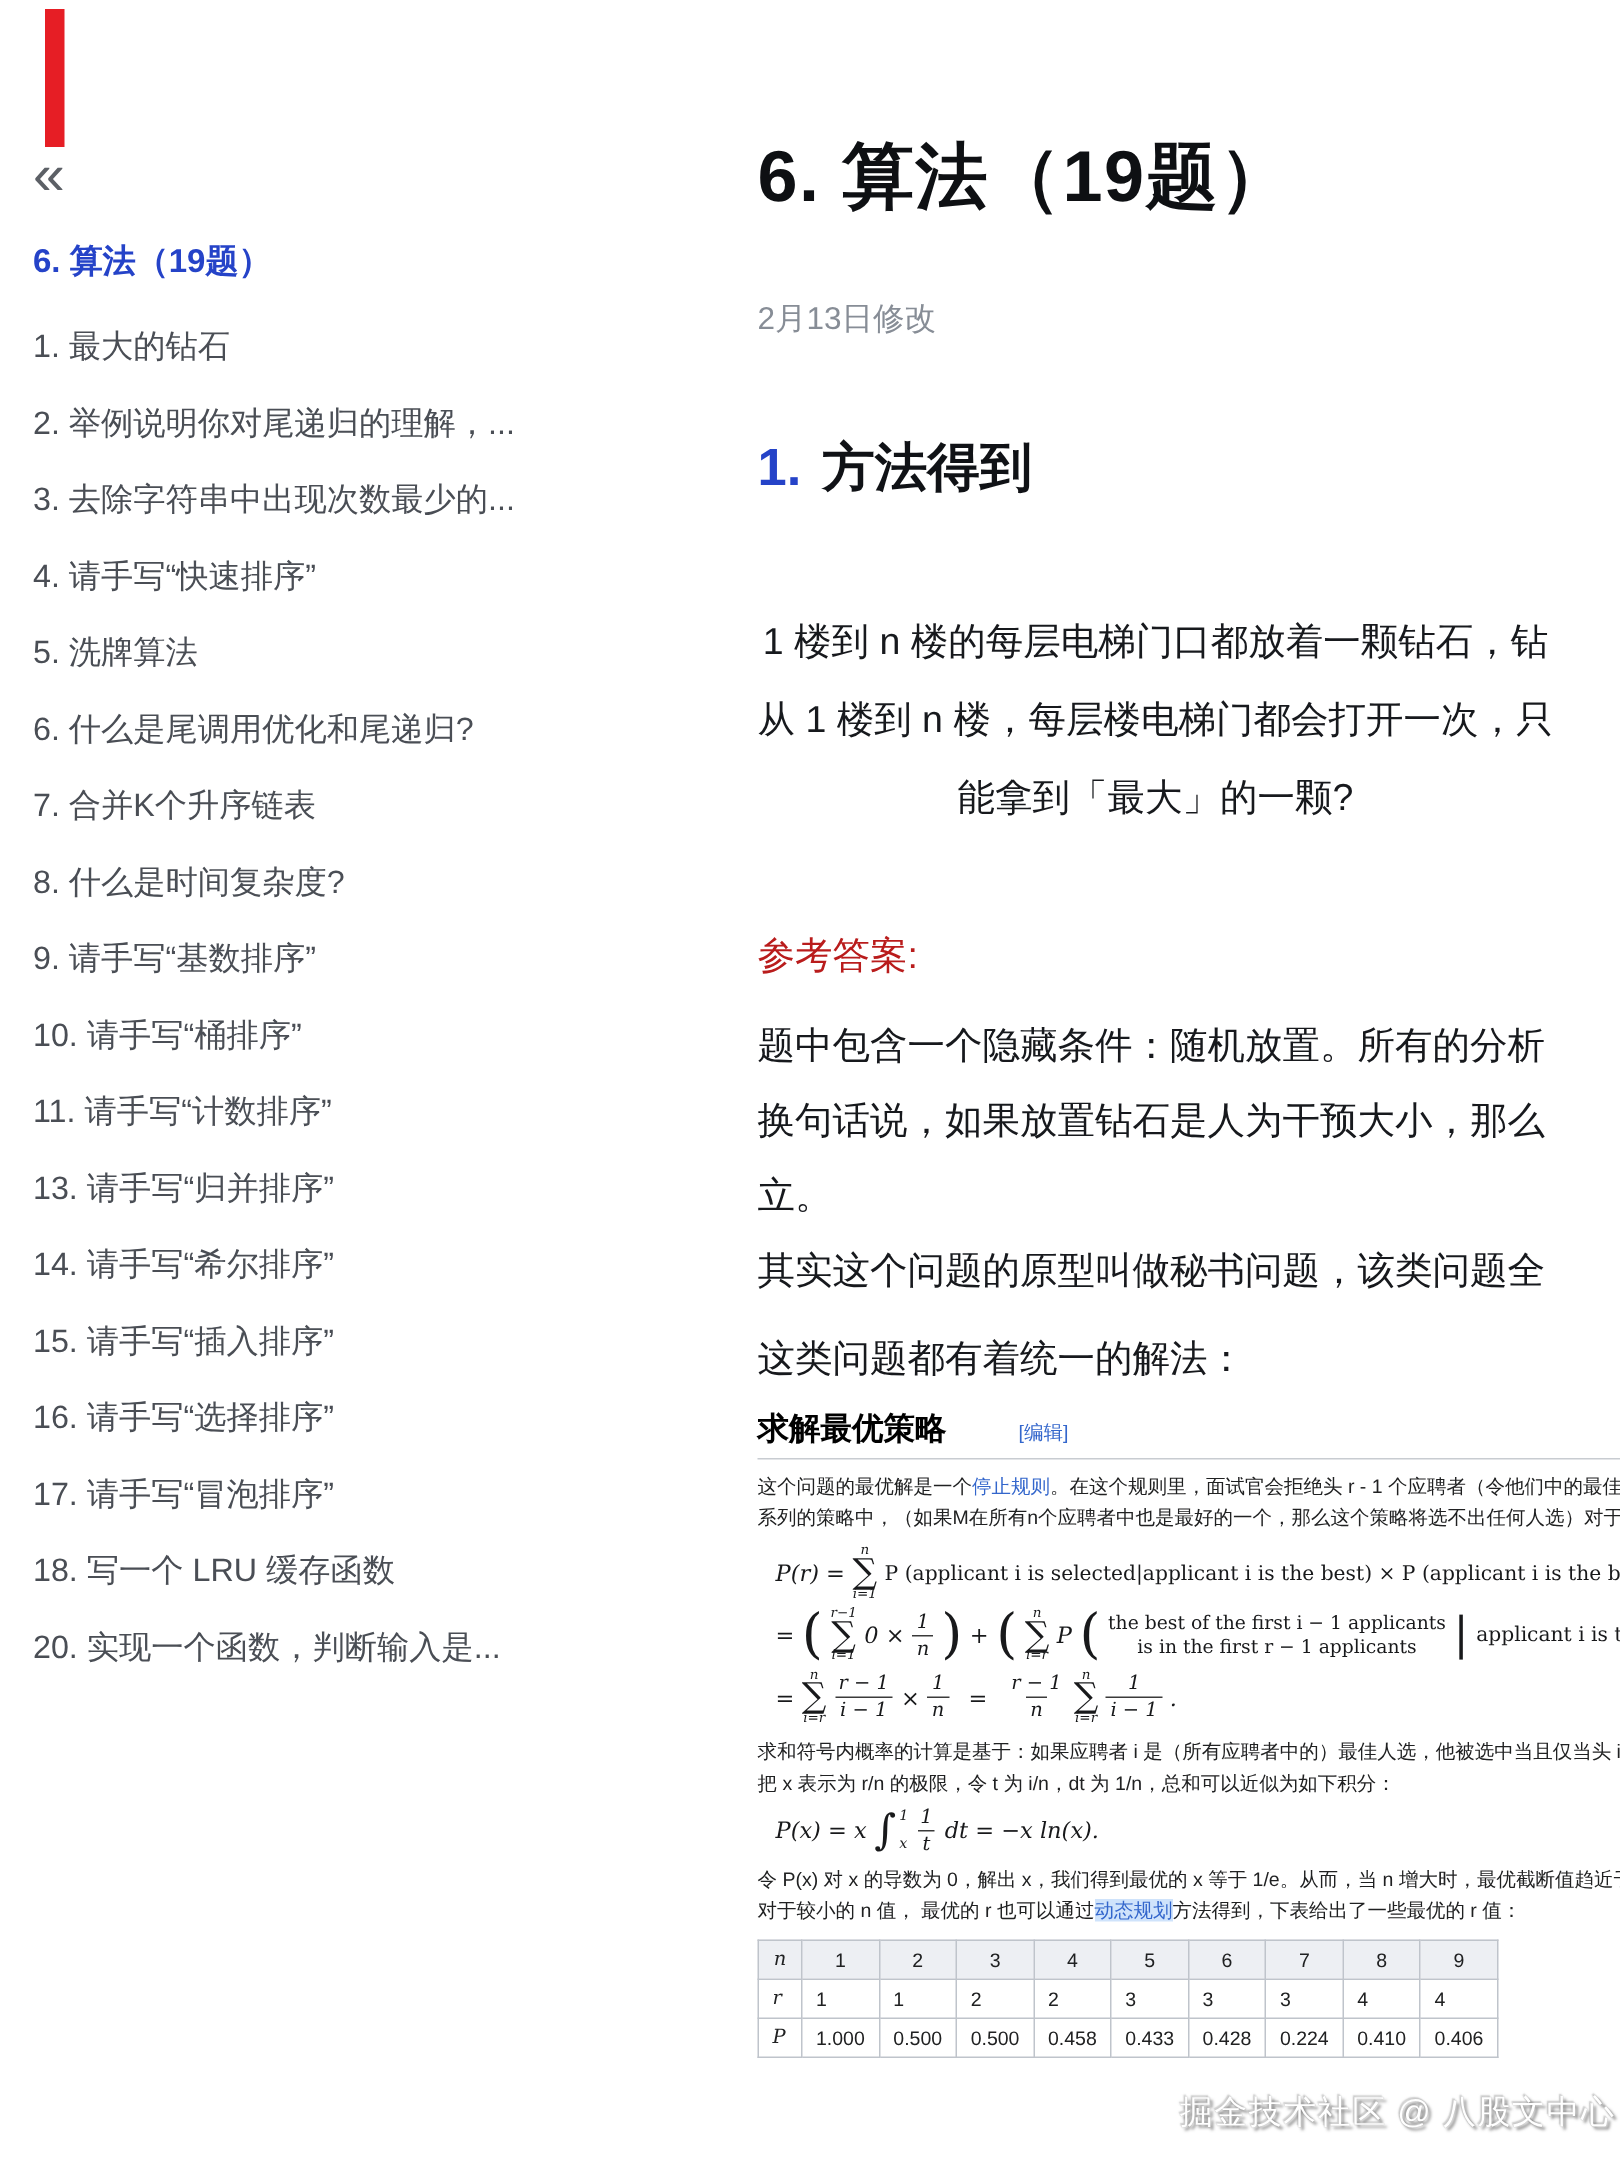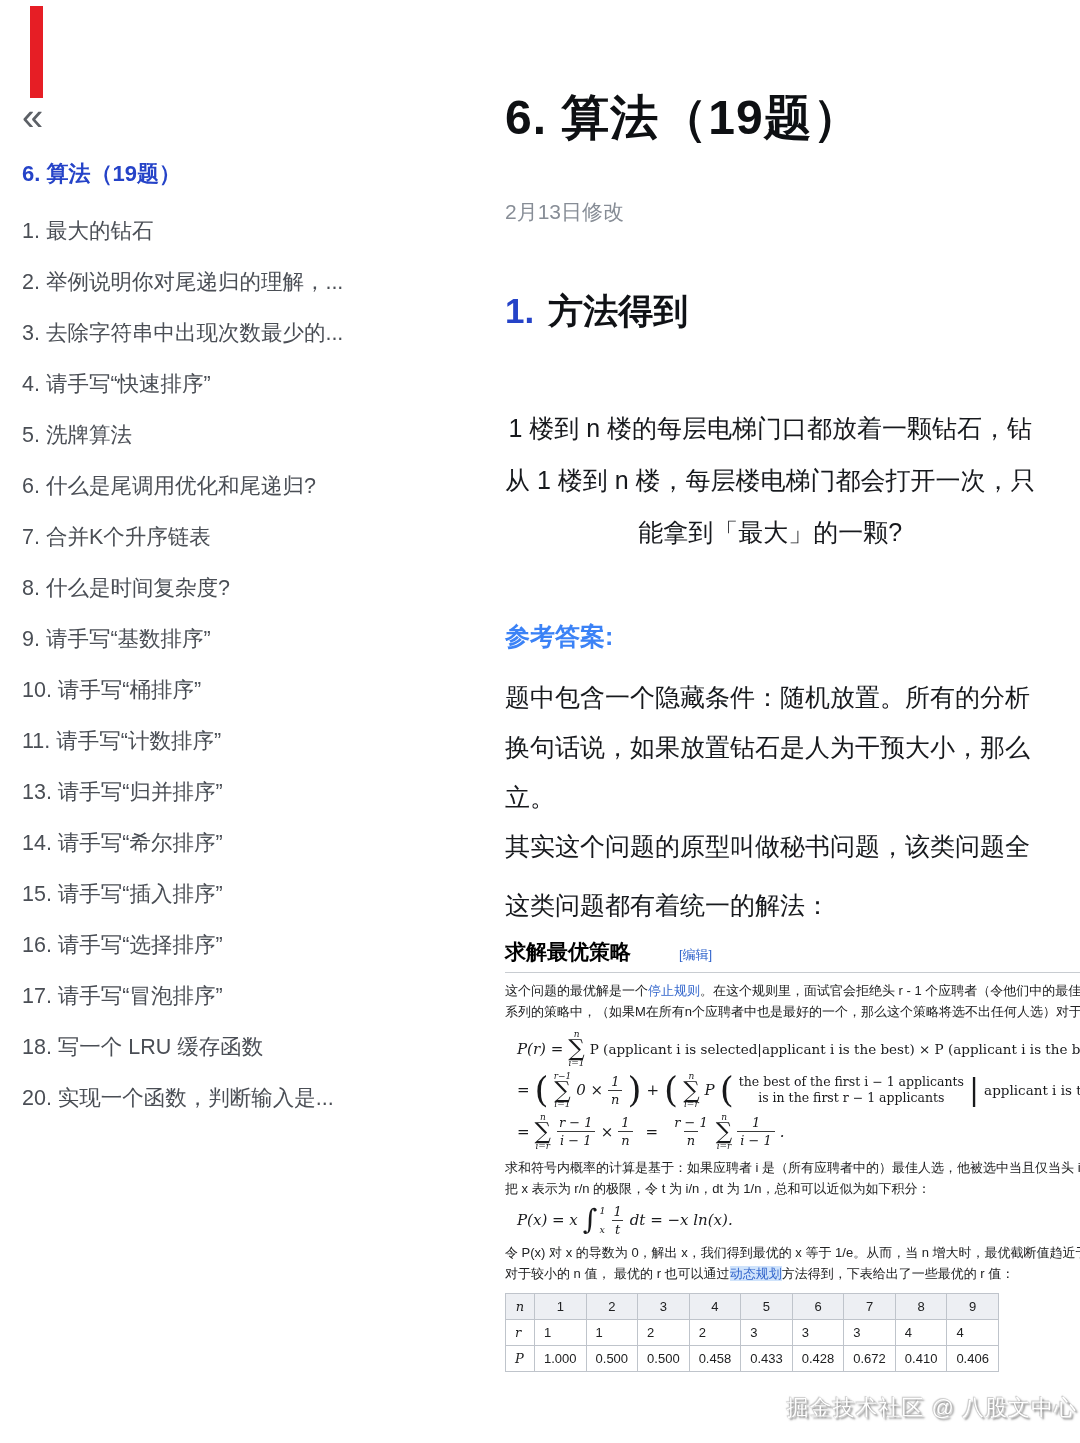--- a/index.html
+++ b/index.html
@@ -21,21 +21,21 @@
     white-space:nowrap;cursor:pointer;
   }
   
   .main{position:absolute;left:505px;top:0;width:800px;height:1443px;}
   .main .abs{position:absolute;left:0;white-space:nowrap;}
   .doc-title{top:86px;font-size:48px;font-weight:700;color:#0e1013;letter-spacing:1px;}
   .doc-date{top:198px;font-size:21px;color:#878d96;text-align:right;}
   .sec-head{top:288px;font-size:35px;font-weight:700;color:#101216;}
   .sec-no{color:#2543c8;margin-right:14px;}
   .q-para{top:402px;font-size:25px;line-height:52px;color:#17191d;text-align:center;}
-  .ans-label{top:620px;font-size:25px;font-weight:700;color:#3b82f6;}
+  .ans-label{top:620px;font-size:25px;font-weight:400;color:#b91c1c;}
   .ans-para{top:672px;font-size:25px;line-height:50px;color:#17191d;}
   .p3{top:830px;font-size:25px;color:#17191d;}
   .p4{top:889px;font-size:25px;color:#17191d;}
   
   .wiki{position:absolute;top:938px;left:0;width:780px;color:#202122;}
   .wiki-head{font-size:21px;font-weight:700;color:#000;padding-bottom:6px;
     border-bottom:1px solid #c8ccd1;white-space:nowrap;}
   .wiki-edit{font-size:13px;font-weight:400;color:#3366cc;margin-left:8px;cursor:pointer;padding-left:40px;}
   .wp{margin:7px 0 0 0;font-size:13px;line-height:21px;white-space:nowrap;}
   .wlink{color:#3366cc;cursor:pointer;}
@@ -262,21 +262,21 @@
         <td>4</td>
       </tr>
       <tr>
         <td class="lbl">P</td>
         <td>1.000</td>
         <td>0.500</td>
         <td>0.500</td>
         <td>0.458</td>
         <td>0.433</td>
         <td>0.428</td>
-        <td>0.672</td>
+        <td>0.224</td>
         <td>0.410</td>
         <td>0.406</td>
       </tr>
     </tbody>
       </table>
   </div>
 </div>
 
 <div class="watermark">掘金技术社区 @ 八股文中心</div>
 

